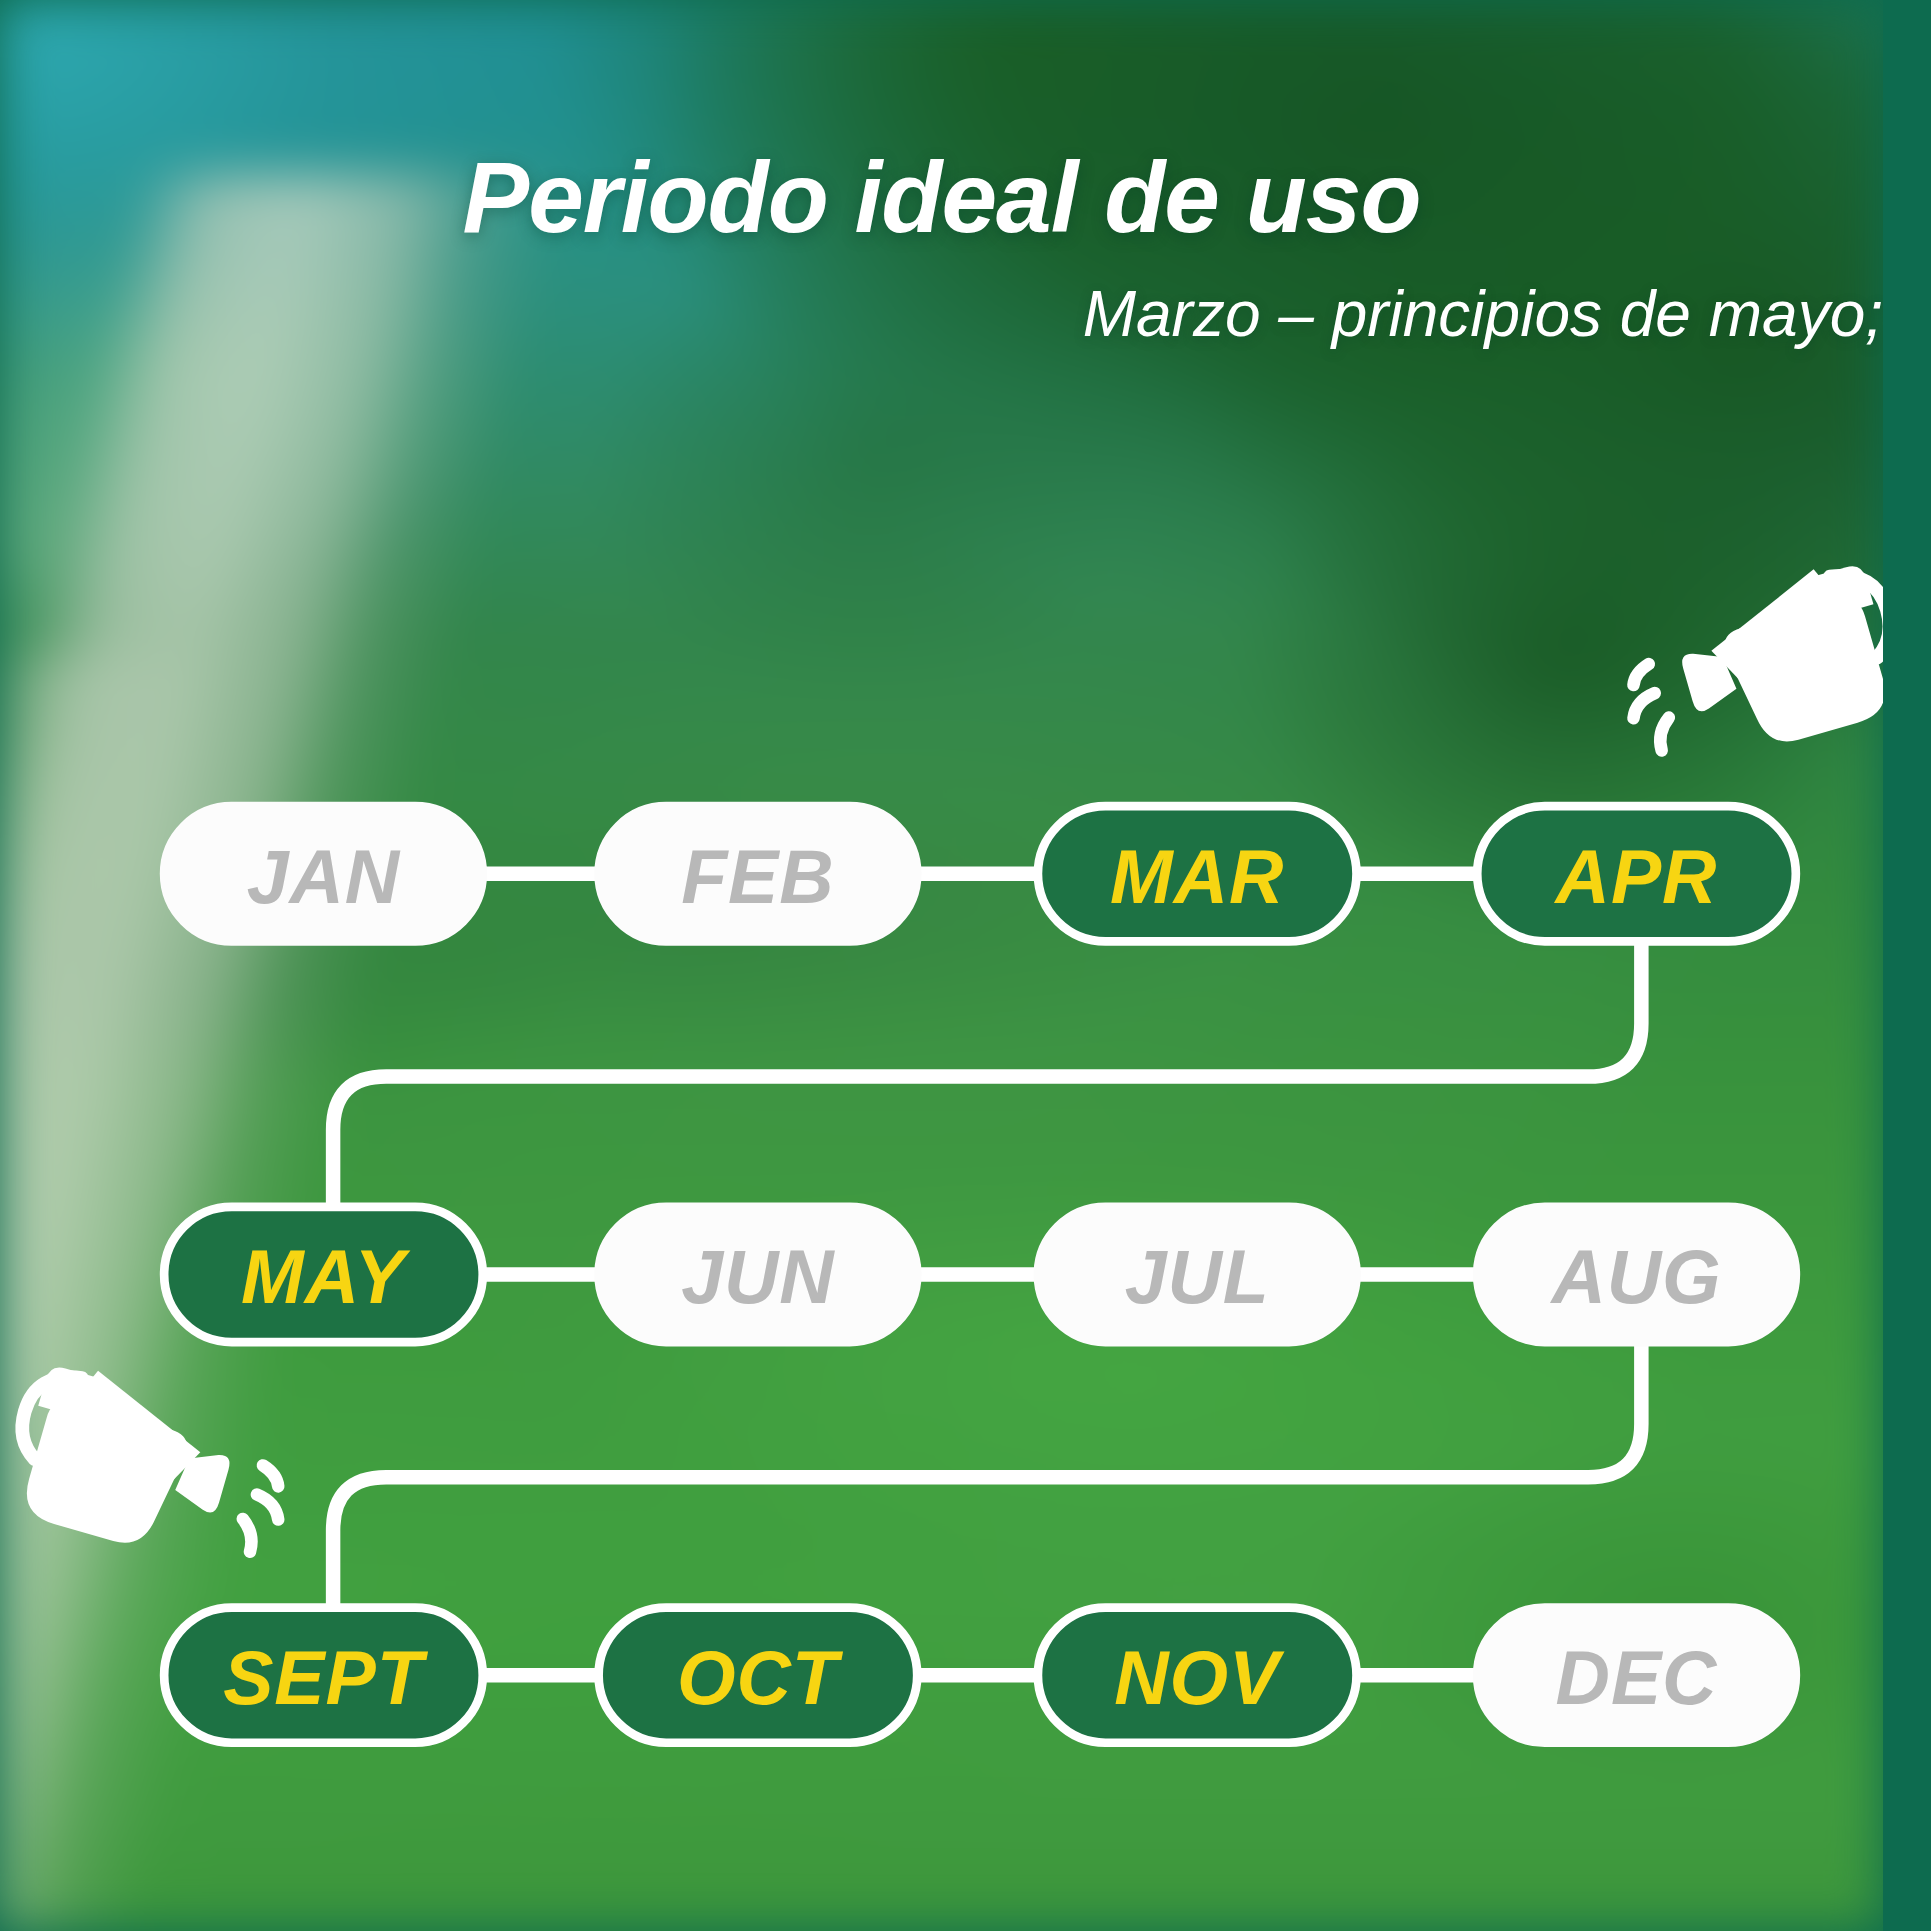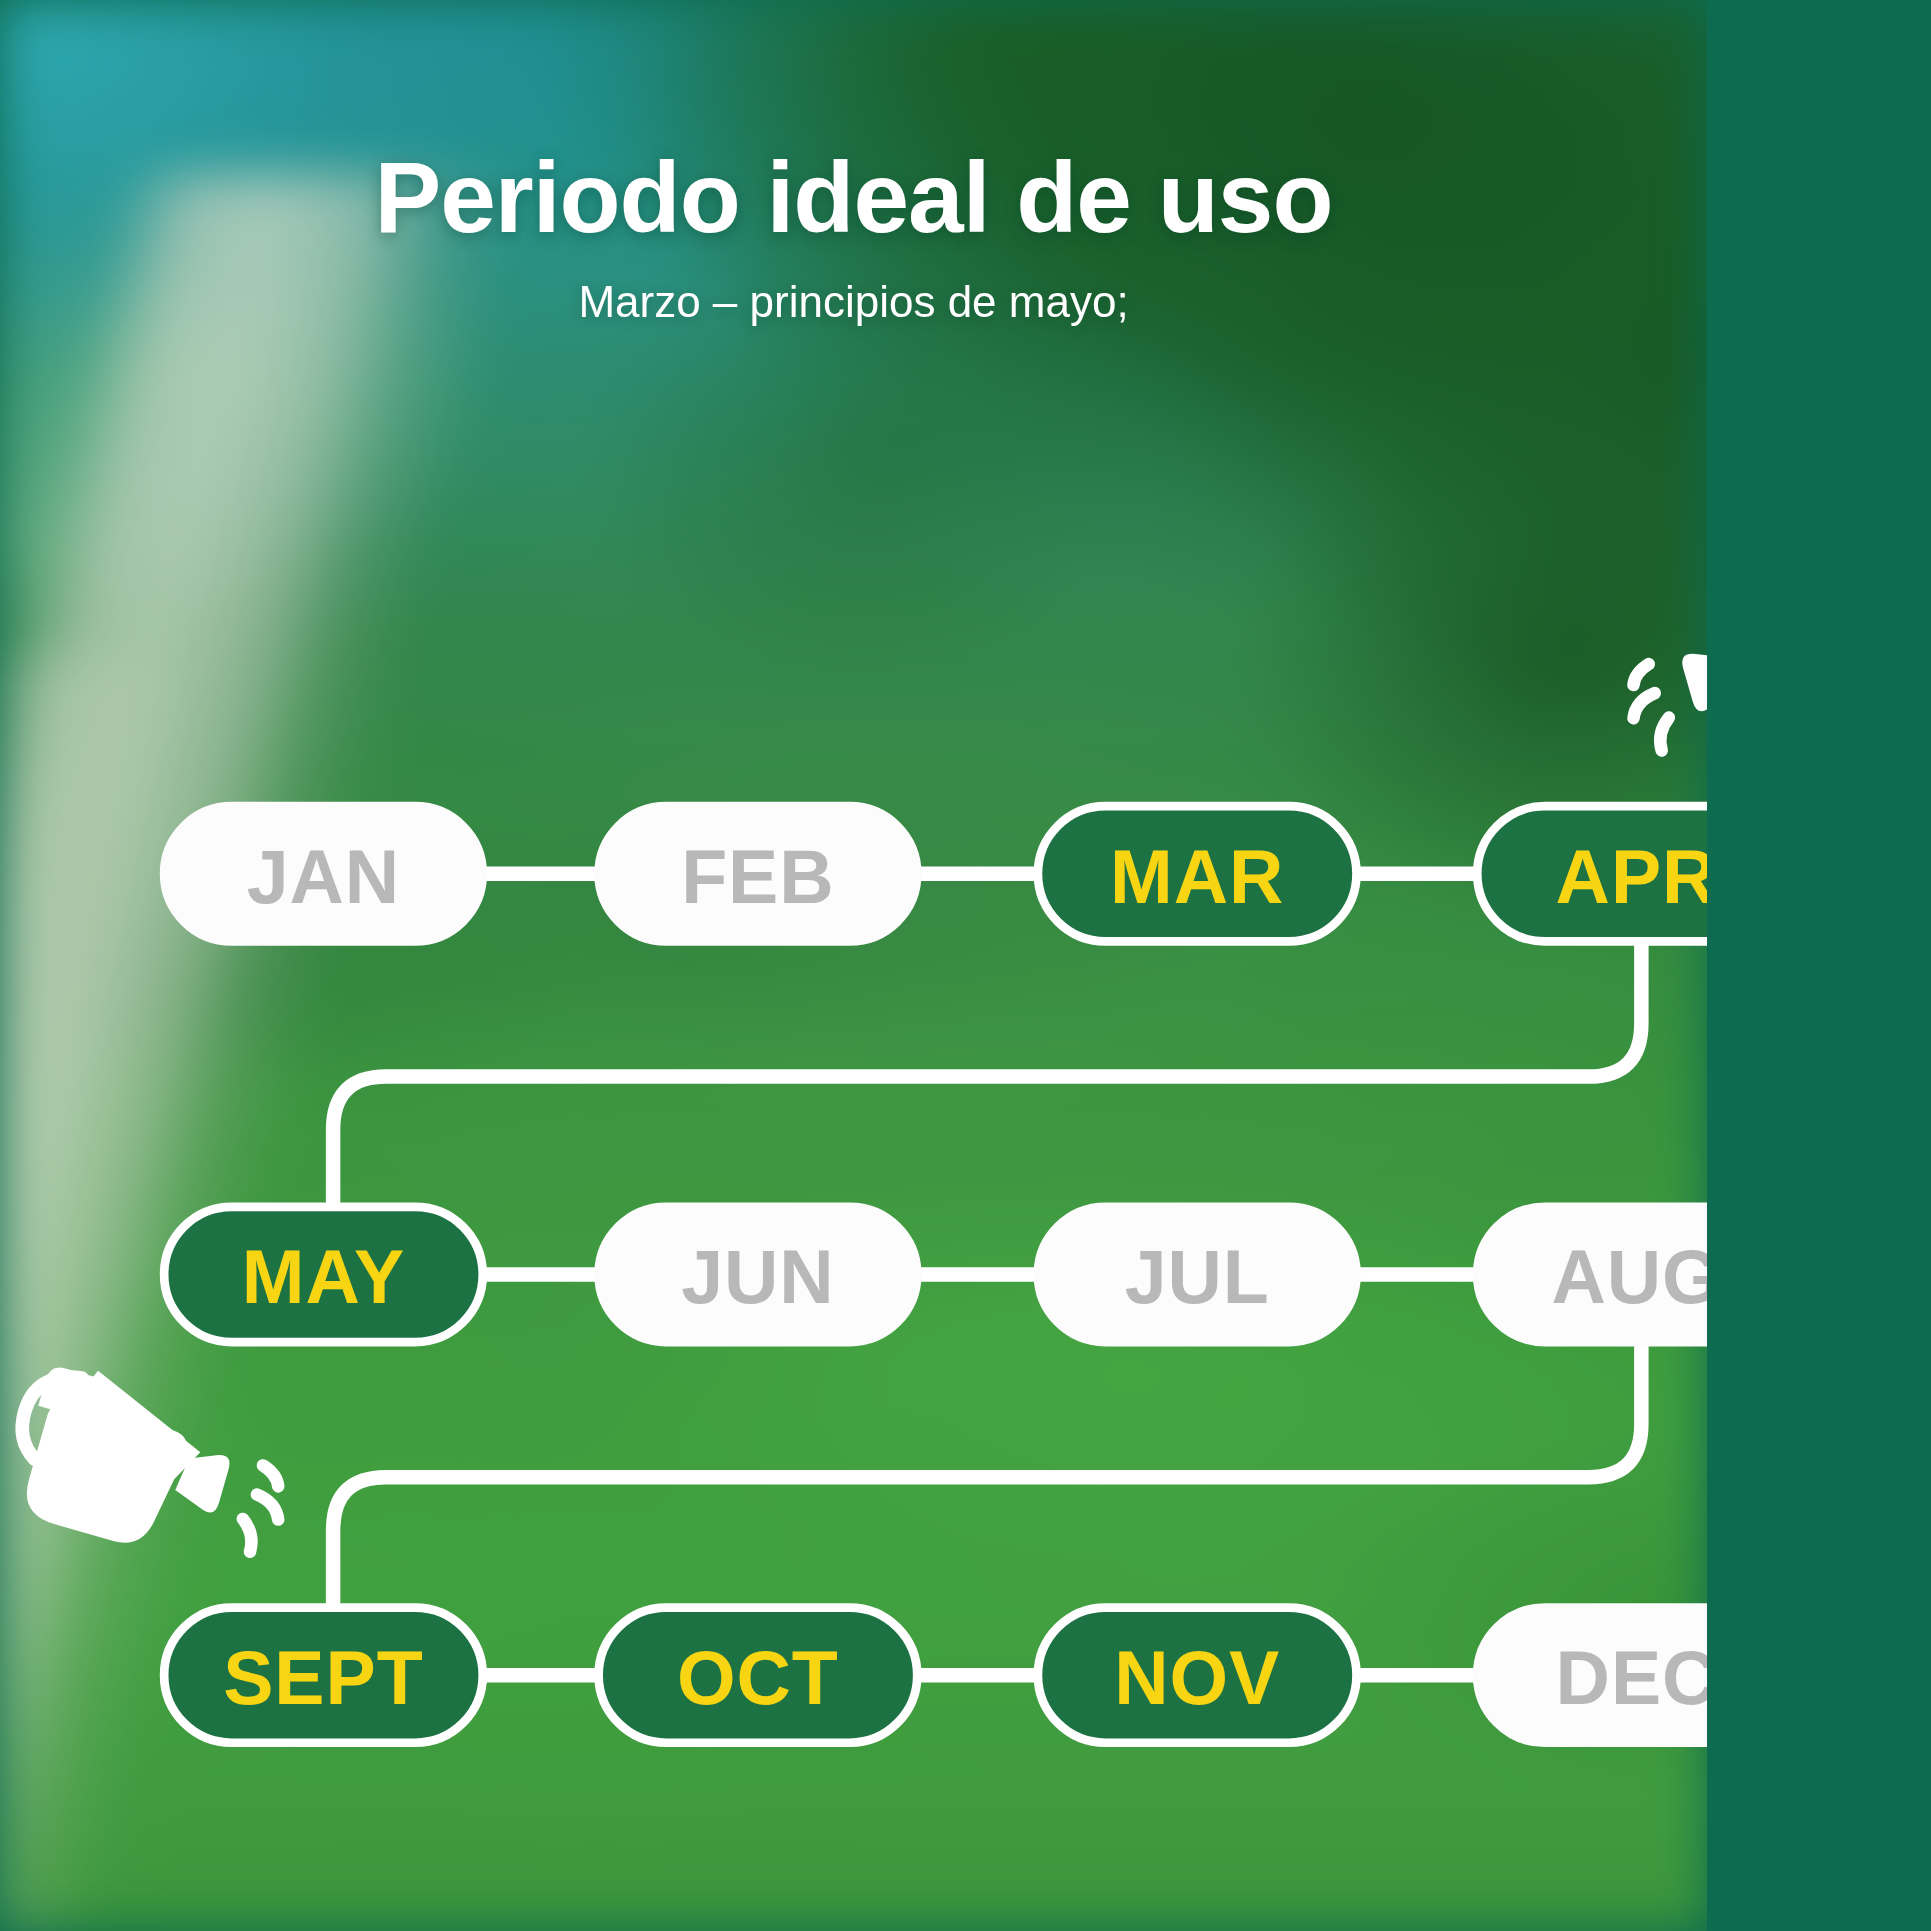--- a/index.html
+++ b/index.html
@@ -5,23 +5,24 @@
   html, body {
     margin: 0; padding: 0;
     width: 1931px; height: 1931px;
     overflow: hidden;
     background: #0d6b4f;
     font-family: "Liberation Sans", sans-serif;
   }
 
   #stage {
     position: relative;
-    width: 1707px;
+    width: 1883px;
     height: 1931px;
     overflow: hidden;
+    font-style: italic;
   }
 
   
   .bg-layer {
     position: absolute;
     inset: -77px;
     filter: blur(0px);
   }
 
   
@@ -119,26 +120,27 @@
     font-size: 100px;
     font-weight: bold;
     letter-spacing: -1px;
     line-height: 1.04;
     text-shadow: 0 3.9px 15.4px rgba(0,60,40,0.38);
     margin: 0;
     padding: 0;
   }
   .subtitle {
     color: #ffffff;
-    font-size: 44px;
+    font-size: 64px;
     font-weight: normal;
     line-height: 1.26;
     margin: 25px 0 15px 0;
     padding: 0;
     text-shadow: 0 2.9px 11.6px rgba(0,60,40,0.30);
+    text-align: right;
   }
 
   
   #timeline {
     position: absolute;
     left: 0; top: 0;
     width: 1931px; height: 1931px;
     z-index: 6;
   }
 

